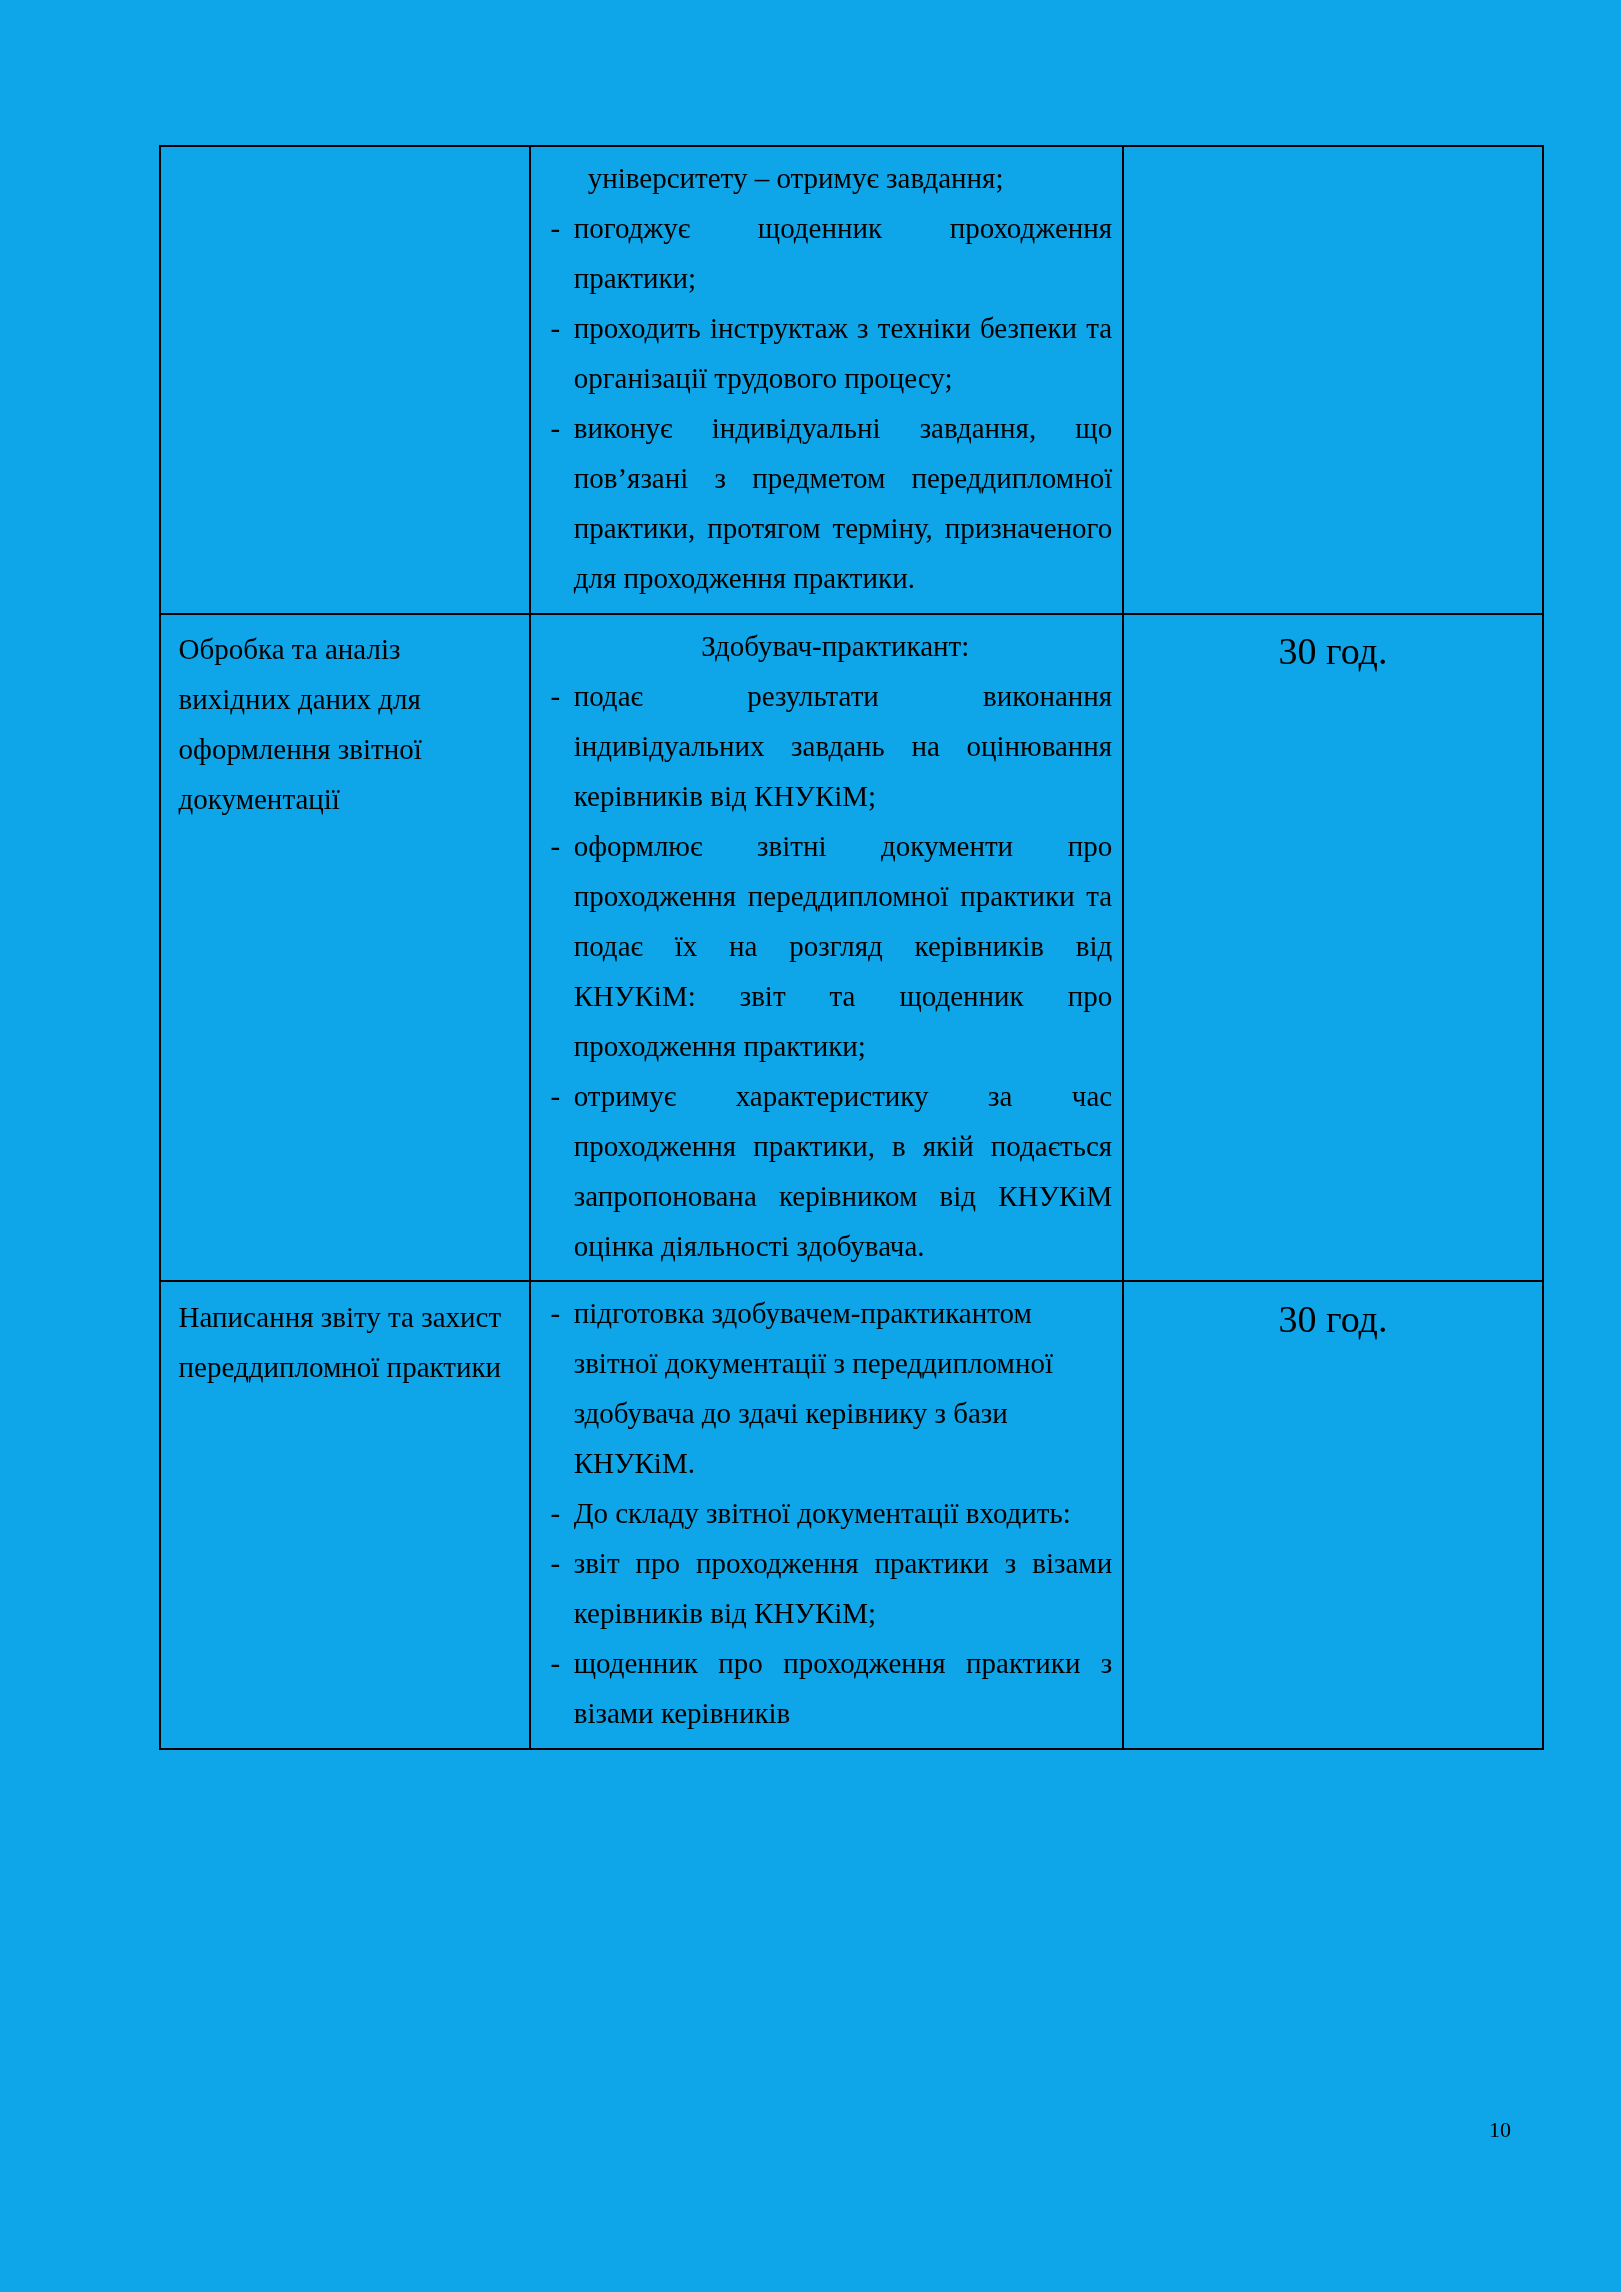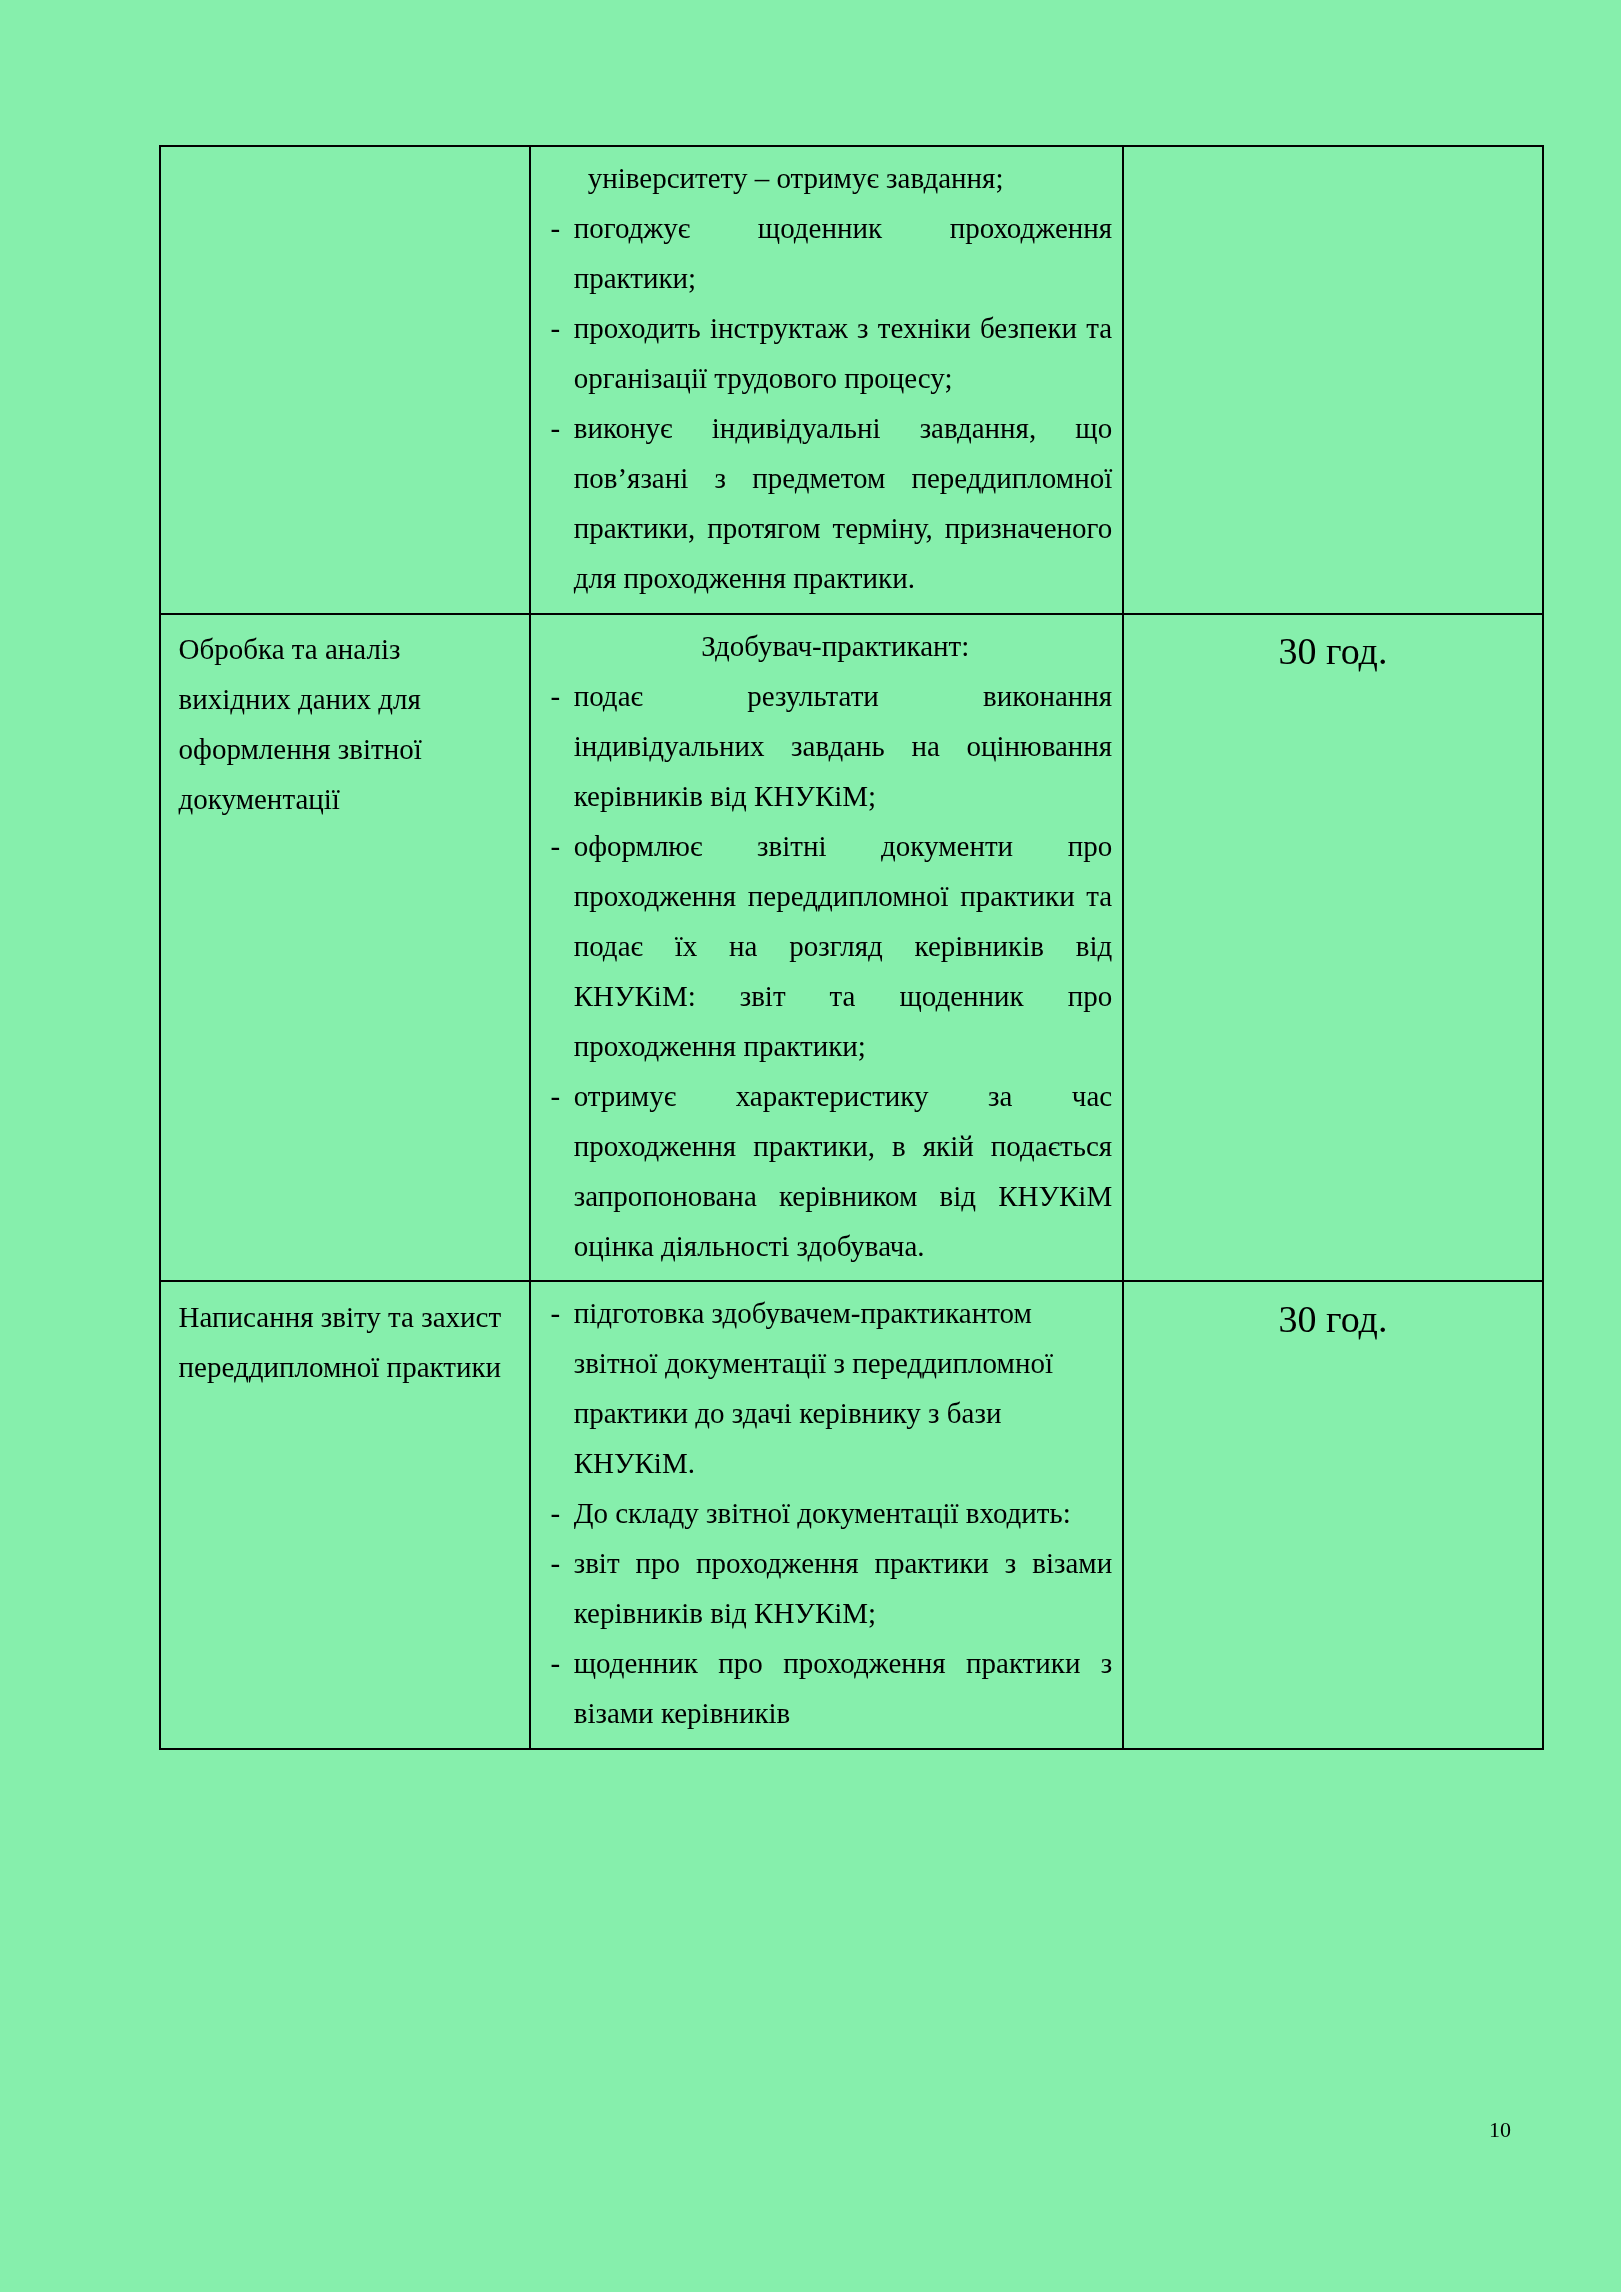--- a/index.html
+++ b/index.html
@@ -12,21 +12,21 @@
     color: #000000;
     position: relative;
     overflow: hidden;
   }
 
   .page {
     position: absolute;
     left: 0; top: 0;
     width: 1621px;
     height: 2293px;
-    background: #86efac;
+    background: #0ea5e9;
   }
 
   .doc-table {
     position: absolute;
     left: 159px;
     top: 145px;
     width: 1351px;
     border-collapse: collapse;
     table-layout: fixed;
   }
@@ -198,21 +198,21 @@
       <tr>
         <td class="col-stage v-center">
           <div class="cell-pad-stage">
             <div class="stage-label">Написання звіту та захист переддипломної практики</div>
           </div>
         </td>
         <td class="col-desc">
           <div class="cell-pad">
             <div class="bullet">
               <span class="dash">-</span>
-              <span class="btext noj">підготовка здобувачем-практикантом звітної документації з переддипломної практики до здачі керівнику з бази КНУКіМ.</span>
+              <span class="btext noj">підготовка здобувачем-практикантом звітної документації з переддипломної здобувача до здачі керівнику з бази КНУКіМ.</span>
             </div>
             <div class="bullet">
               <span class="dash">-</span>
               <span class="btext noj">До складу звітної документації входить:</span>
             </div>
             <div class="bullet">
               <span class="dash">-</span>
               <span class="btext">звіт про проходження практики з візами керівників від КНУКіМ;</span>
             </div>
             <div class="bullet">

